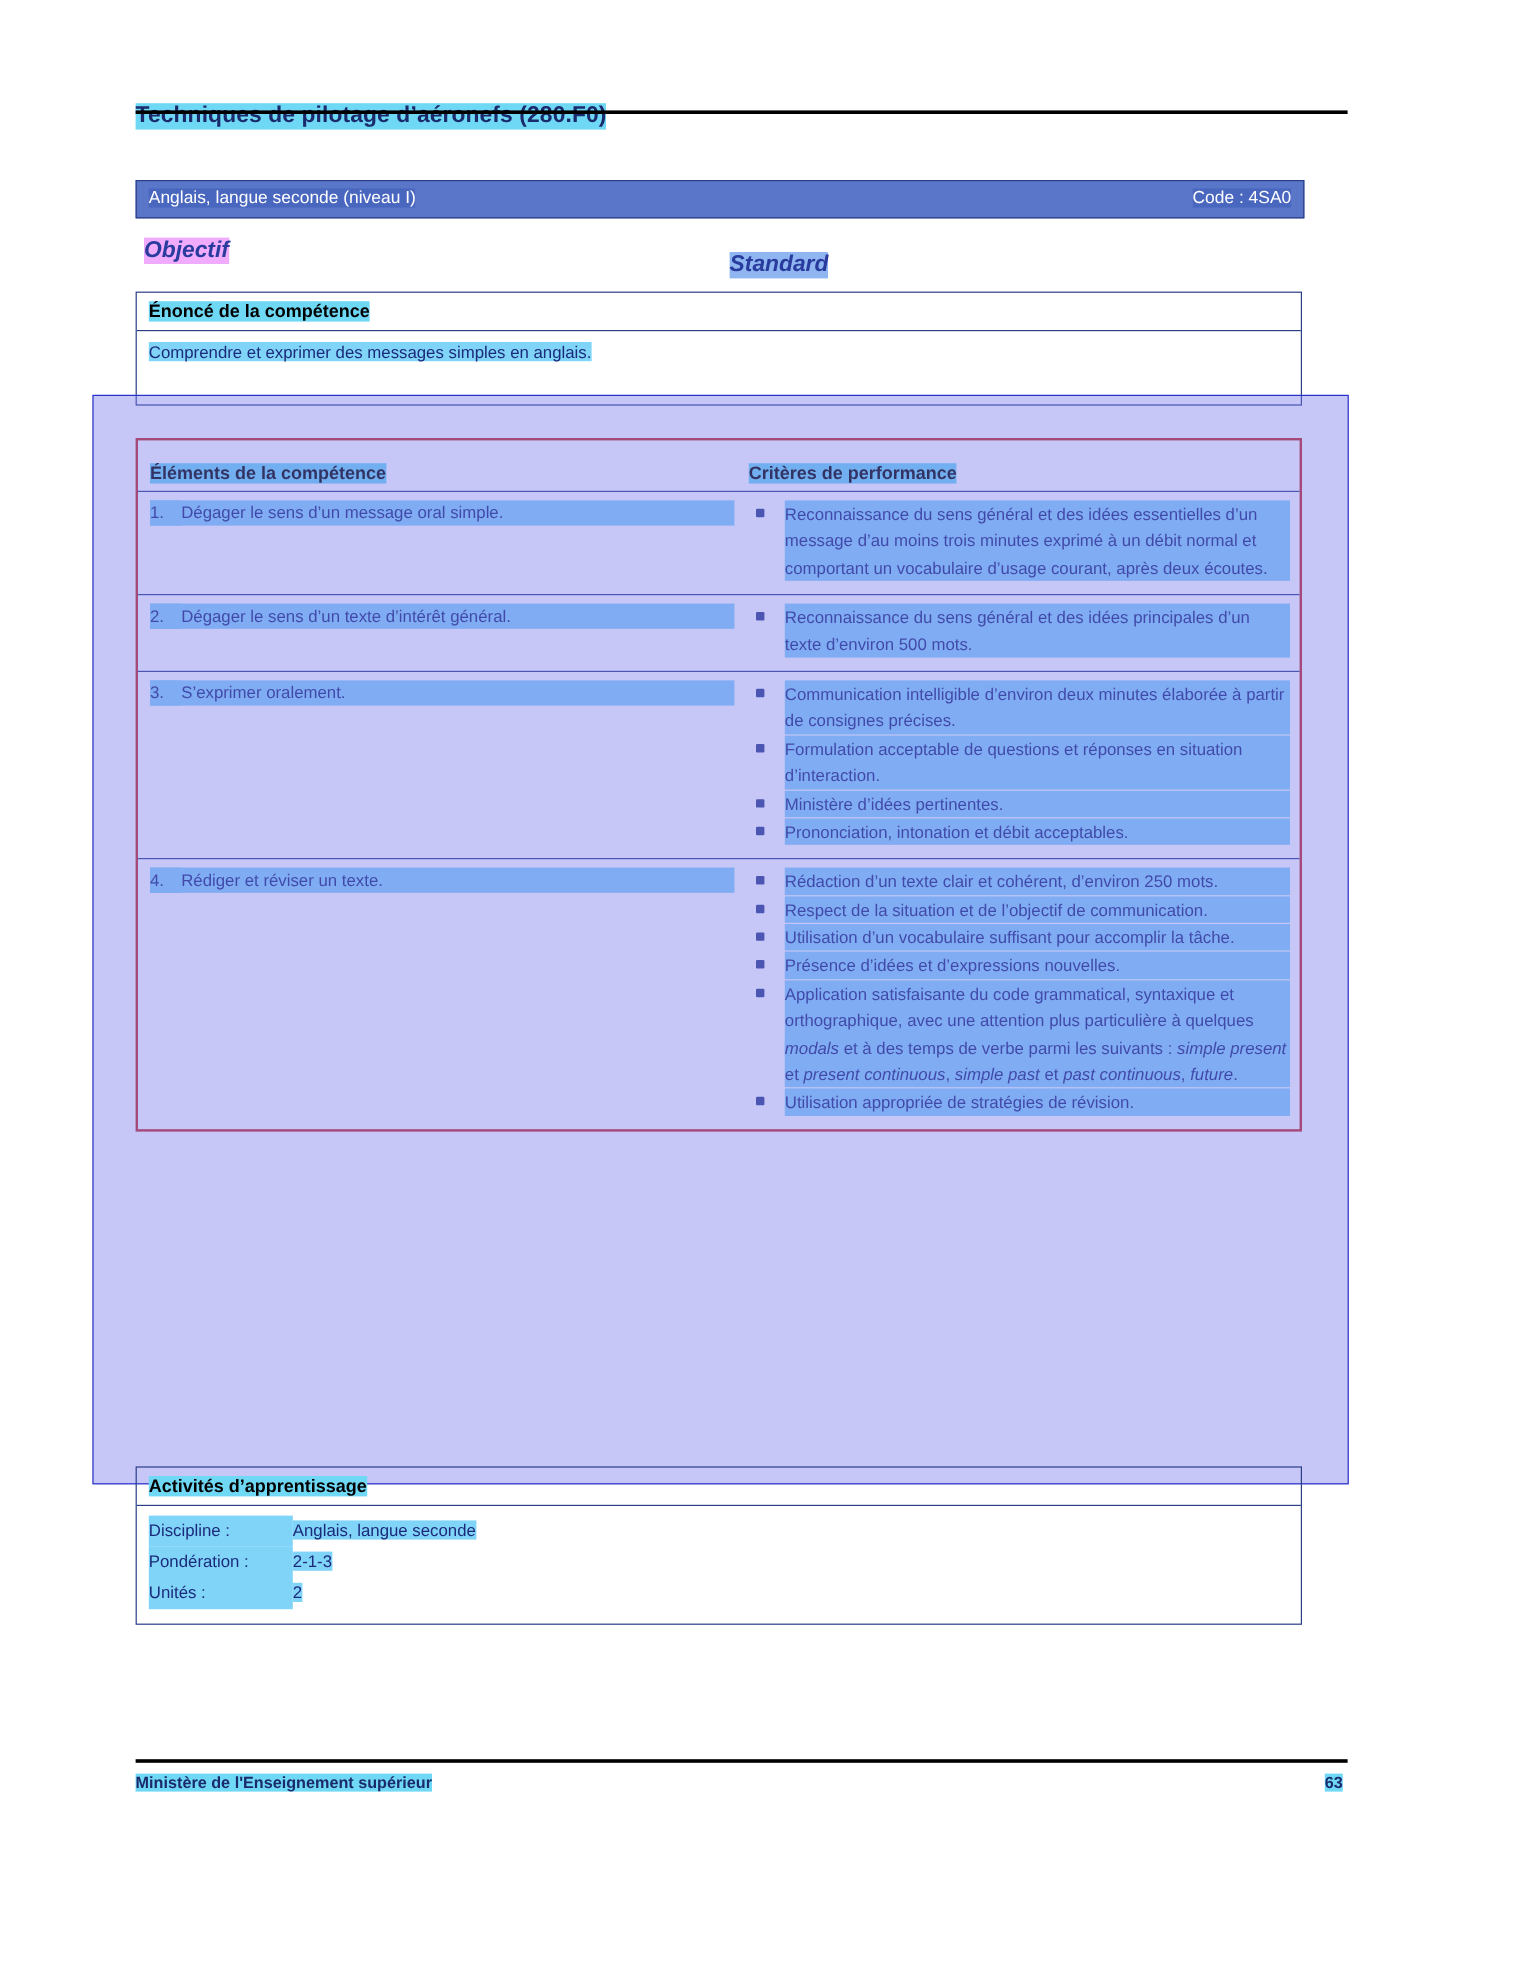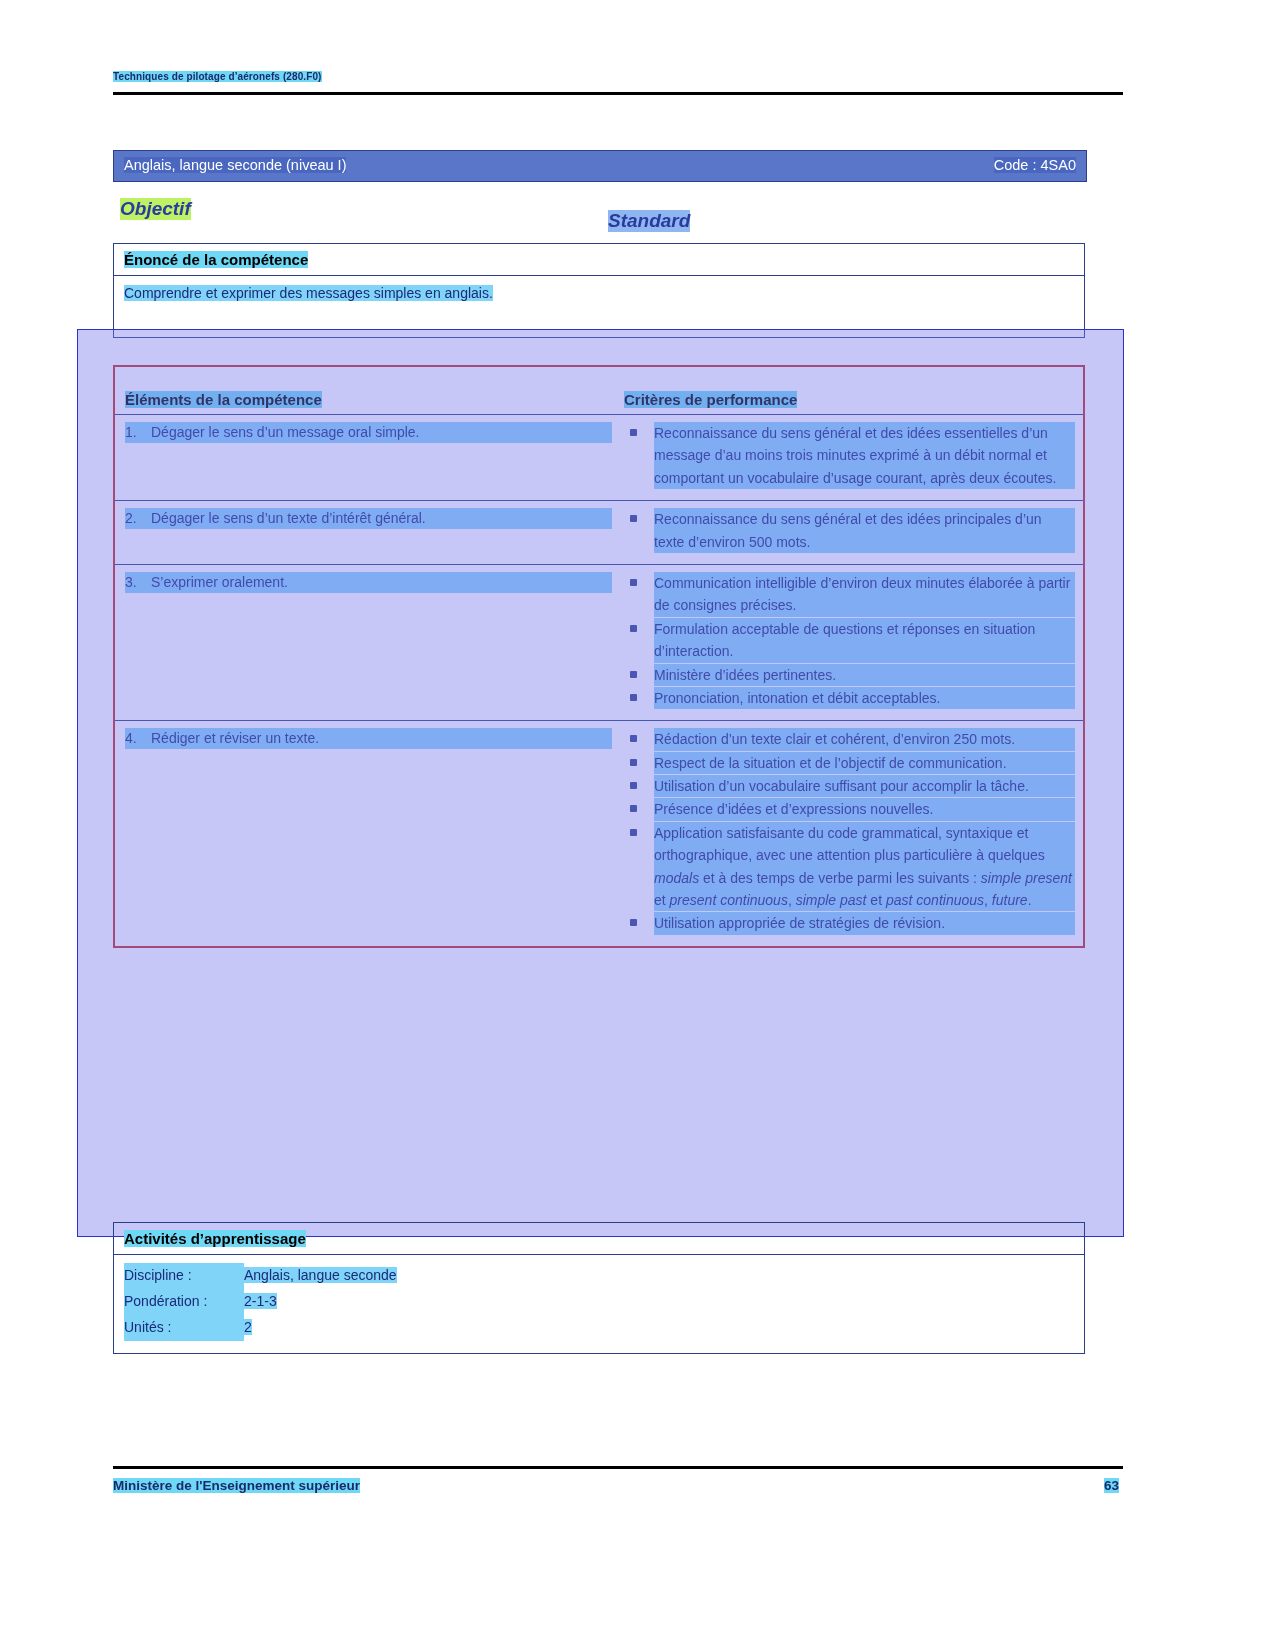--- a/index.html
+++ b/index.html
@@ -23,26 +23,27 @@
   }
 
   
   .doc-header {
     position: absolute;
     left: 113px;
     top: 66px;
     width: 1010px;
   }
   .doc-header-text {
-    font-size: 10px;
+    font-size: 19px;
     font-weight: bold;
     color: #1a2a6c;
     background: #6fd8f5;
     display: inline-block;
     letter-spacing: 0.1px;
+    margin-top: 20px;
   }
   .doc-header-rule {
     position: absolute;
     left: 113px;
     top: 92px;
     width: 1010px;
     height: 3px;
     background: #000000;
   }
 
@@ -82,21 +83,21 @@
     height: 26px;
   }
   .obj-std .objectif {
     position: absolute;
     left: 0;
     top: 0;
     font-size: 19px;
     font-style: italic;
     font-weight: bold;
     color: #2a3b9e;
-    background: #bef264;
+    background: #f0abfc;
   }
   .obj-std .standard {
     position: absolute;
     left: 488px;
     top: 12px;
     font-size: 19px;
     font-style: italic;
     font-weight: bold;
     color: #2a3b9e;
     background: #8fb6f0;
@@ -151,21 +152,22 @@
     left: 113px;
     top: 365px;
     width: 972px;
     border: 2.5px solid #c32a2a;
     box-sizing: border-box;
     background: transparent;
   }
   .comp-head {
     display: flex;
     border-bottom: 1.5px solid #2b3e88;
-    padding: 24px 0 5px 0;
+    padding: 6px 0 5px 0;
+    margin-top: 13px;
   }
   .comp-head .h-left {
     width: 505px;
     padding-left: 10px;
     box-sizing: border-box;
   }
   .comp-head .h-right {
     flex: 1;
     padding-left: 4px;
     box-sizing: border-box;

